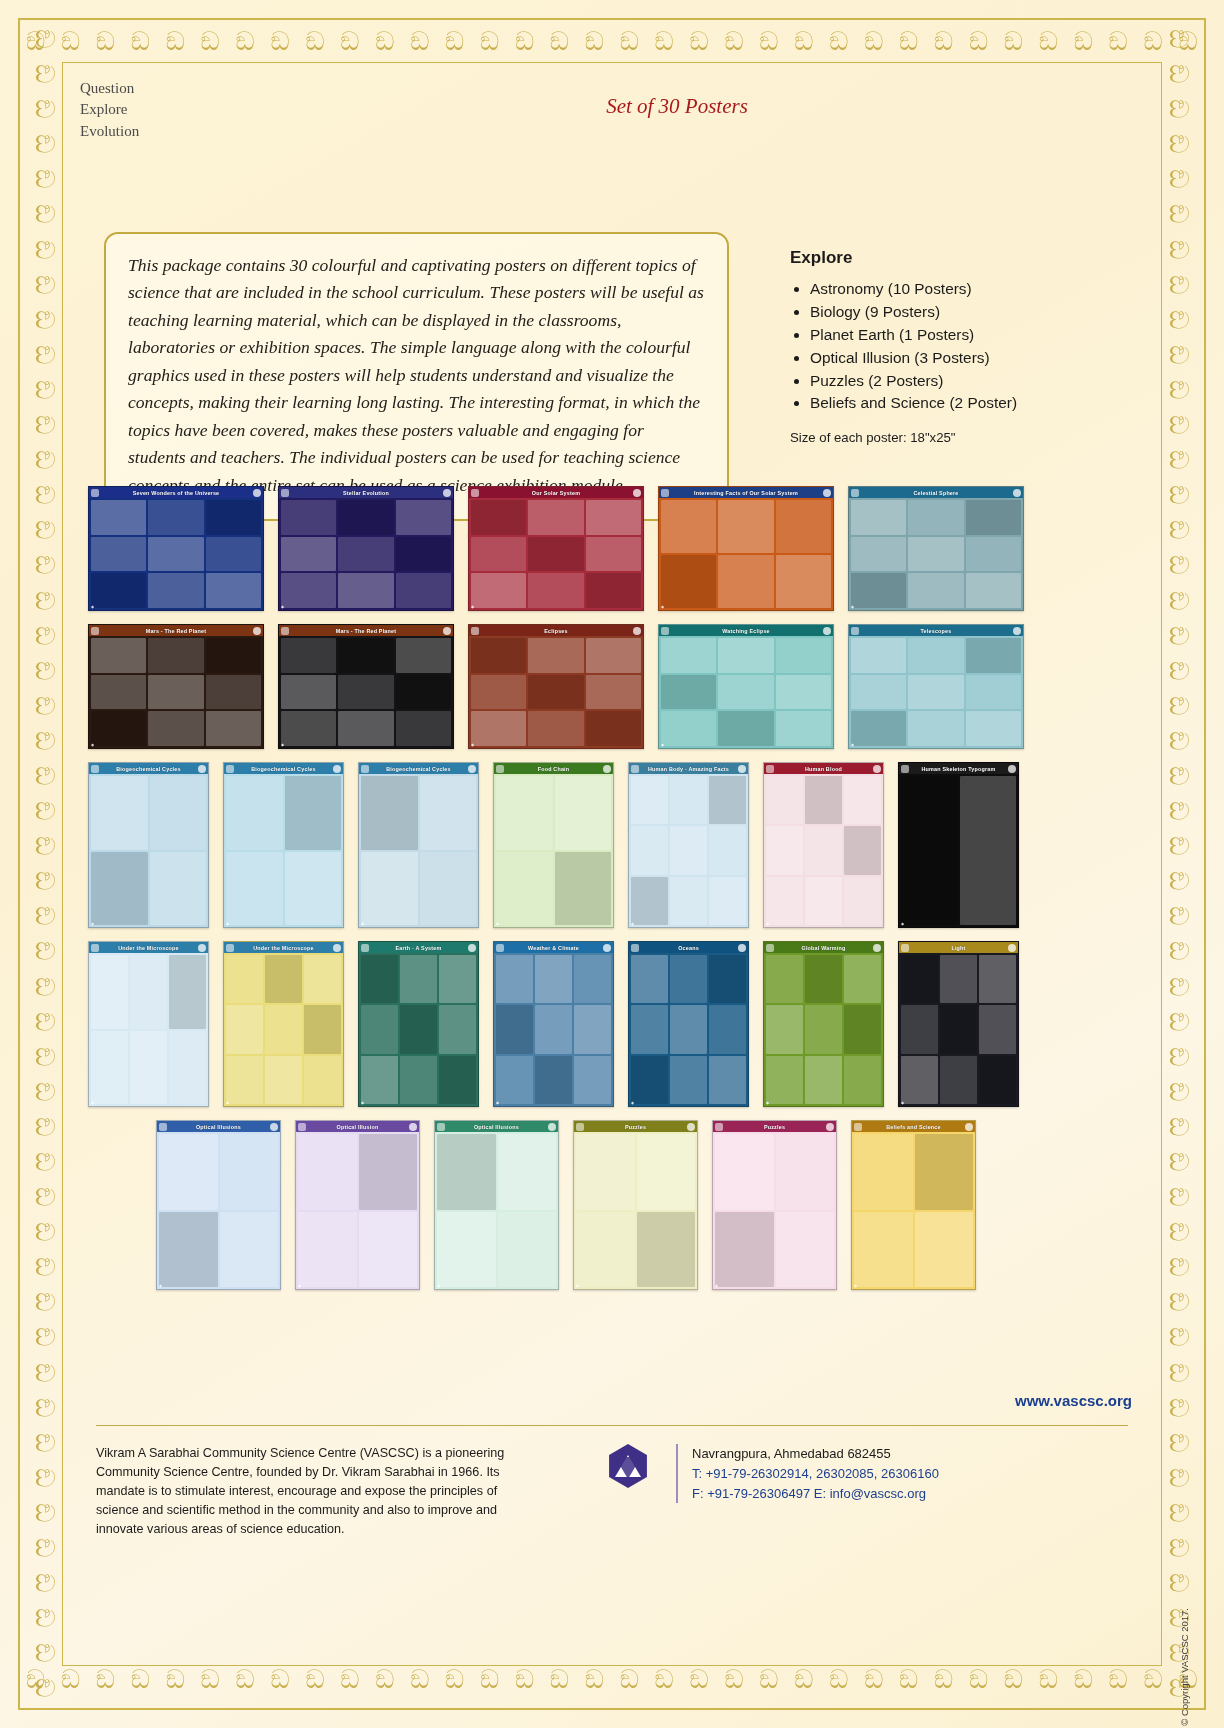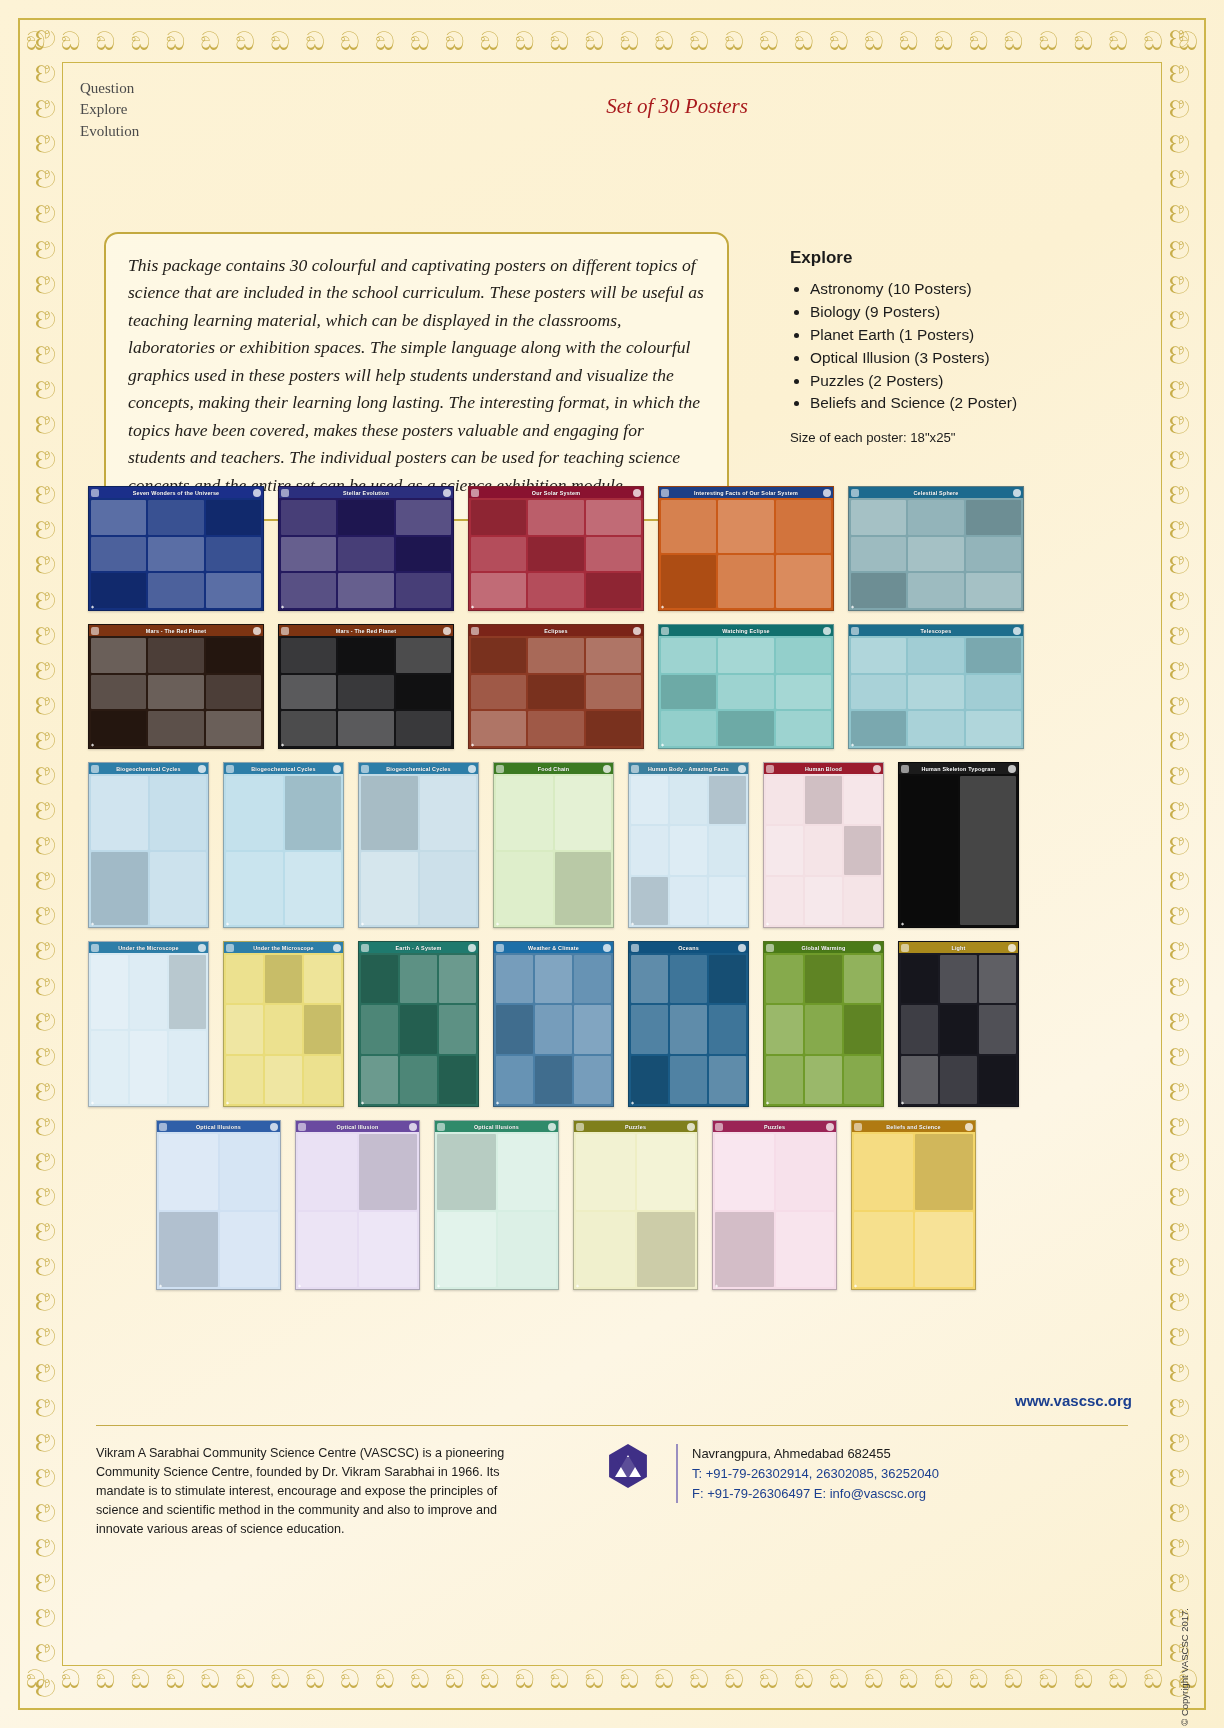--- a/index.html
+++ b/index.html
@@ -1044,19 +1044,19 @@
     <div class="footer-about">Vikram A Sarabhai Community Science Centre (VASCSC) is a pioneering Community Science Centre, founded by Dr. Vikram Sarabhai in 1966. Its mandate is to stimulate interest, encourage and expose the principles of science and scientific method in the community and also to improve and innovate various areas of science education.</div>
     <div class="footer-logo">
       <div class="logo-mark">
         <div class="hex"></div>
         <div class="tri1"></div>
         <div class="tri2"></div>
       </div>
     </div>
     <div class="footer-contact">
       <div class="addr">Navrangpura, Ahmedabad 682455</div>
-      <div>T: +91-79-26302914, 26302085, 36252040</div>
+      <div>T: +91-79-26302914, 26302085, 26306160</div>
       <div>F: +91-79-26306497  E: info@vascsc.org</div>
     </div>
   </div>
 
   <div class="side-credit">Design: VASCSC 2017  ©  Copyright VASCSC 2017.</div>
 </div>
 
 </body></html>

